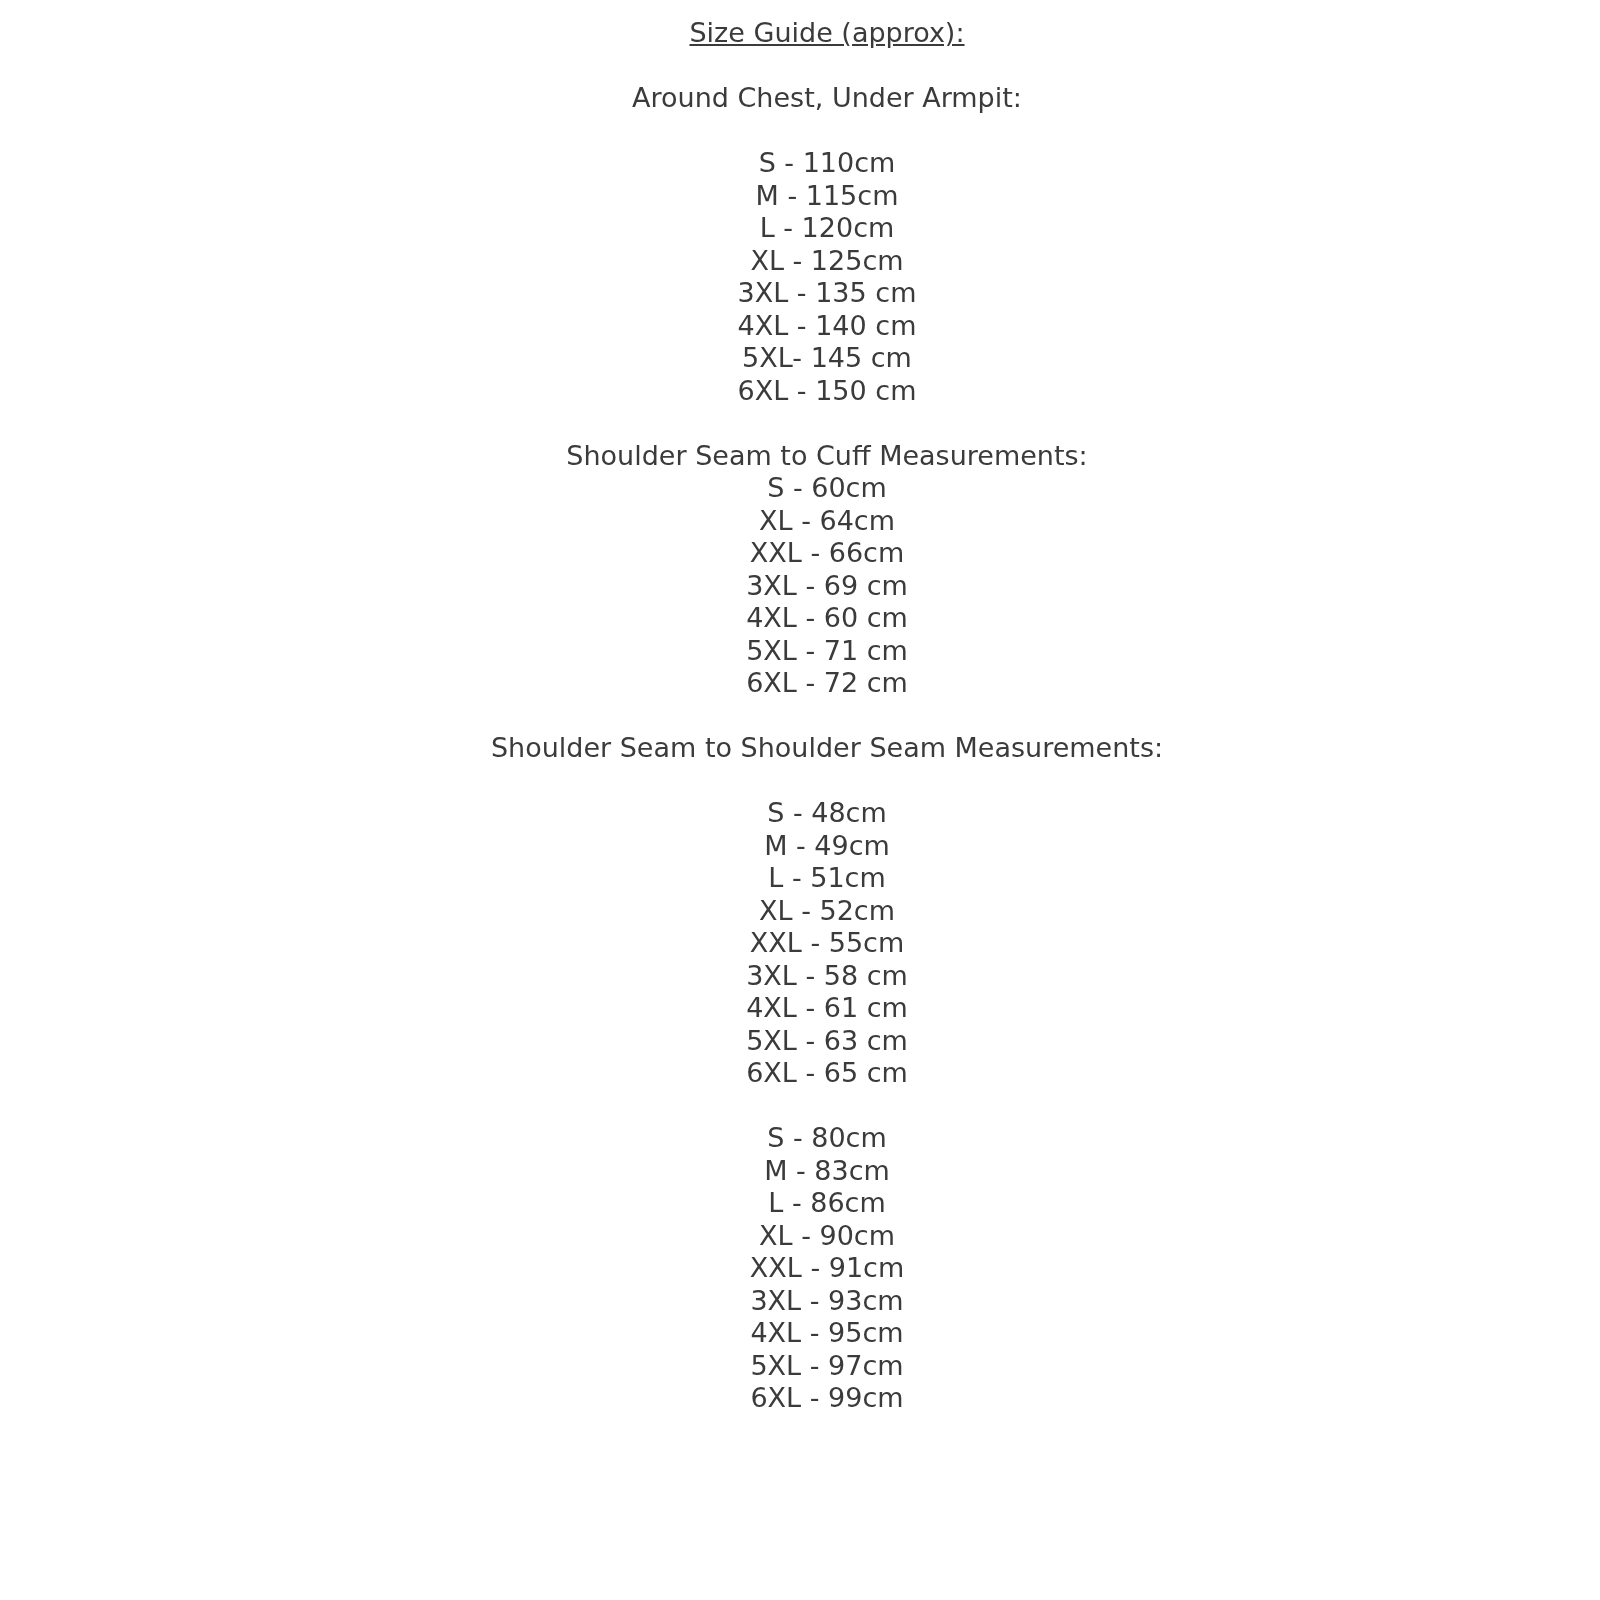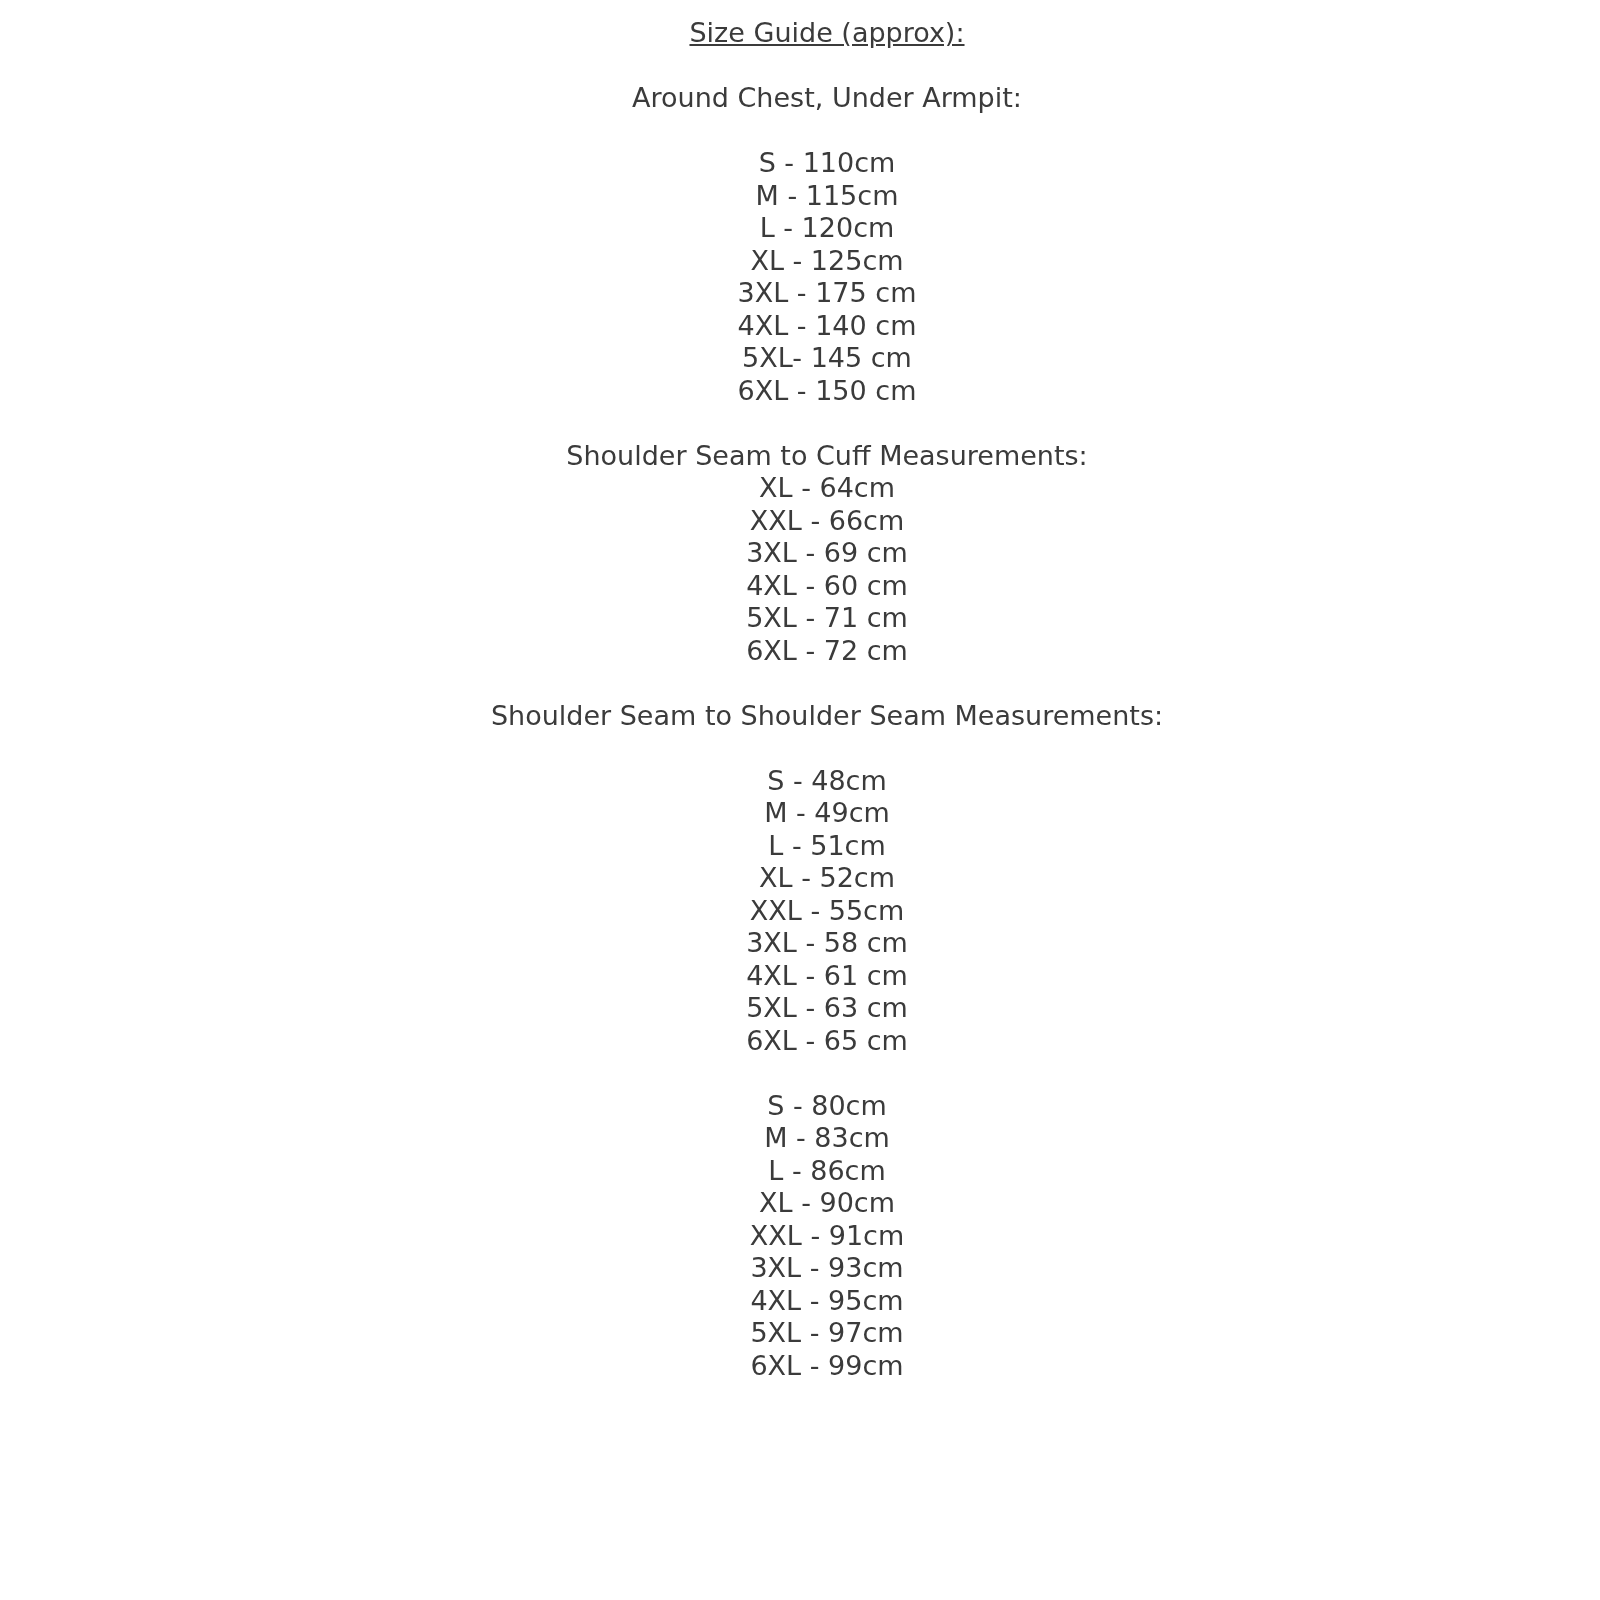--- a/index.html
+++ b/index.html
@@ -41,27 +41,28 @@
 
   <div class="line title">Size Guide (approx):</div>
   <div class="blank"></div>
 
   <div class="line heading">Around Chest, Under Armpit:</div>
   <div class="blank"></div>
   <div class="line">S - 110cm</div>
   <div class="line">M - 115cm</div>
   <div class="line">L - 120cm</div>
   <div class="line">XL - 125cm</div>
-  <div class="line">3XL - 175 cm</div>
+  <div class="line">3XL - 135 cm</div>
   <div class="line">4XL - 140 cm</div>
   <div class="line">5XL- 145 cm</div>
   <div class="line">6XL - 150 cm</div>
   <div class="blank"></div>
 
   <div class="line heading">Shoulder Seam to Cuff Measurements:</div>
+  <div class="line">S - 60cm</div>
   <div class="line">XL - 64cm</div>
   <div class="line">XXL - 66cm</div>
   <div class="line">3XL - 69 cm</div>
   <div class="line">4XL - 60 cm</div>
   <div class="line">5XL - 71 cm</div>
   <div class="line">6XL - 72 cm</div>
   <div class="blank"></div>
 
   <div class="line heading">Shoulder Seam to Shoulder Seam Measurements:</div>
   <div class="blank"></div>

